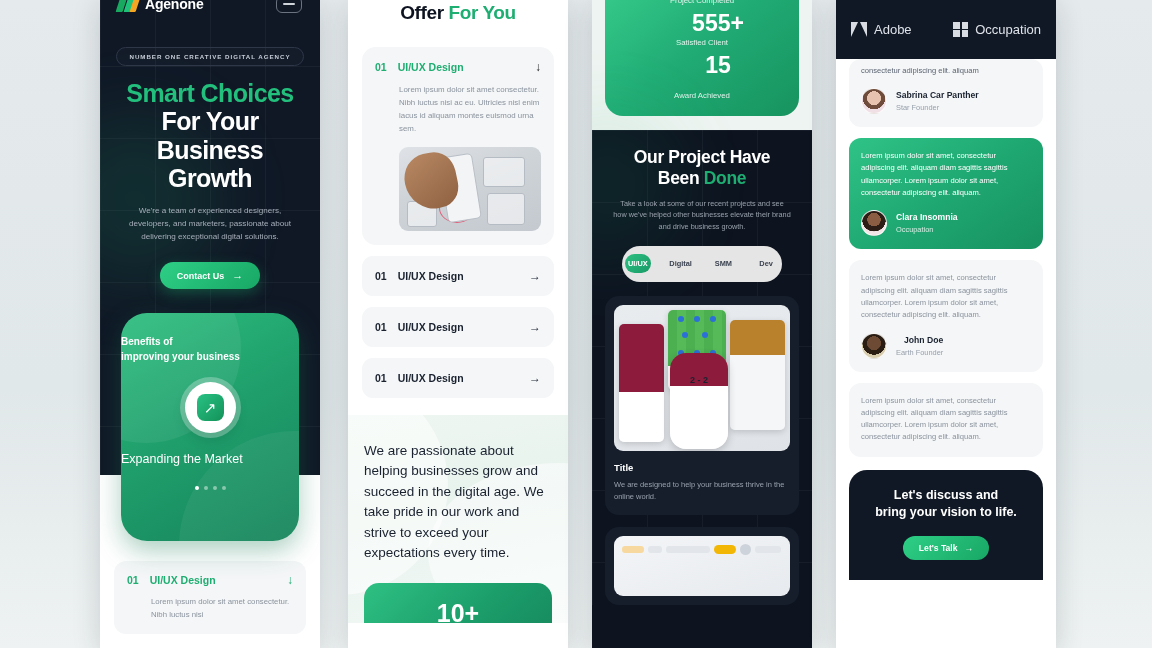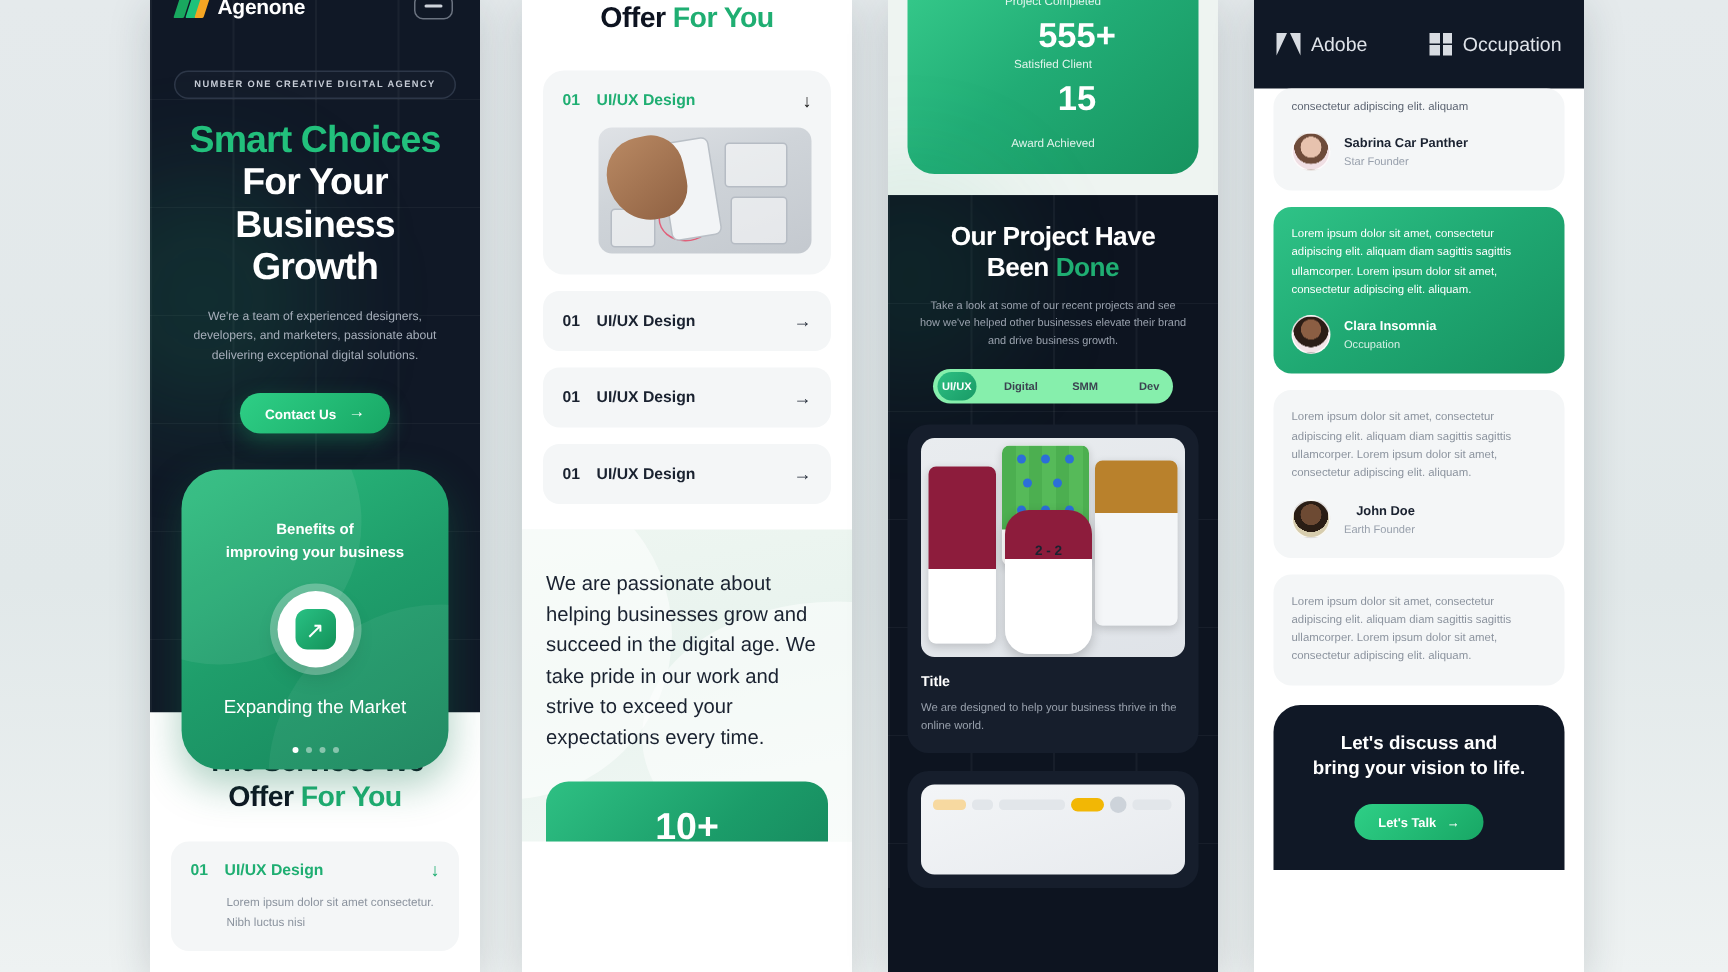--- a/index.html
+++ b/index.html
@@ -95,24 +95,24 @@
     margin: 19px auto 0; width: fit-content;
     background: linear-gradient(135deg,#2ecf86 0%, #18a765 100%);
     color:#fff; border-radius: 999px; padding: 8px 17px;
     font-size: 9px; font-weight: 600; display:flex; align-items:center; gap:8px;
     position: relative; z-index:2; box-shadow: 0 5px 14px rgba(26,170,104,.35);
   }
   .arrow-r { font-size: 11px; line-height: 1; }
 
   .benefit-card {
     position: relative; z-index: 2;
-    margin: 24px auto 0; width: 178px; height: 200px;
+    margin: 24px auto 0; width: 178px; height: 228px;
     border-radius: 26px; overflow: hidden;
     background: linear-gradient(150deg,#2bbd7e 0%, #1f9e6b 48%, #17855c 100%);
-    padding-top: 34px; text-align: center;
+    padding-top: 22px; text-align: left;
     box-shadow: 0 10px 26px rgba(20,120,80,.35);
   }
   .benefit-card::before{
     content:""; position:absolute; width: 190px; height: 190px; border-radius:50%;
     left:-70px; top:-60px; background: rgba(255,255,255,.07);
   }
   .benefit-card::after{
     content:""; position:absolute; width: 230px; height: 230px; border-radius:50%;
     right:-110px; bottom:-120px; background: rgba(255,255,255,.055);
   }
@@ -222,22 +222,22 @@
   }
   .stat-lbl { color: rgba(255,255,255,.86); font-size:7.8px; }
   .stat-num { color:#fff; font-size:23px; font-weight:700; line-height:1.25; margin-top:4px;padding-left:32px;}
   .stat-gap { height: 11px; }
 
   .p3-proj { background:#0d1420; position:relative; padding: 17px 13px 0; }
   .p3-h2 { position:relative; z-index:2; text-align:center; color:#fff; font-size:17.5px; font-weight:700; line-height:1.2; letter-spacing:-.35px;}
   .p3-h2 .accent { color:#1fae72; }
   .p3-sub { position:relative; z-index:2; margin: 9px auto 0; width:178px; text-align:center; color:#99a1ad; font-size:7.3px; line-height:1.62; }
   .tabs {
-    position:relative; z-index:2; margin: 13px auto 0; width: 160px; height:23px;
-    background:#86efac; border-radius: 999px; display:flex; align-items:center; padding: 3px;
+    position:relative; z-index:2; margin: 13px auto 0; width: 160px; height:36px;
+    background:#e5e5e5; border-radius: 999px; display:flex; align-items:center; padding: 3px;
   }
   .tab { flex:1; text-align:center; font-size:7.4px; font-weight:600; color:#3b4250;padding-left:17px; }
   .tab.on {
     background: linear-gradient(135deg,#2ec083,#189a66); color:#fff;
     border-radius: 999px; padding: 5px 0;
   }
   .proj-card {
     position:relative; z-index:2; margin-top: 14px; background:#161e2c;
     border-radius: 14px; padding: 9px 9px 12px;
   }
@@ -394,20 +394,21 @@
           <span>Offer</span>
           <span class="accent">For You</span>
         </div>
 
         <div class="acc-open">
           <div class="acc-head">
             <span class="acc-num">01</span>
             <span class="acc-name">UI/UX Design</span>
             <span class="acc-icn">↓</span>
           </div>
+          <div class="acc-text">Lorem ipsum dolor sit amet consectetur. Nibh luctus nisi ac eu. Ultricies nisl enim lacus id aliquam montes euismod urna sem.</div>
           <div class="acc-img">
             <span class="wire" style="left:8px;top:54px;width:30px;height:26px;"></span>
             <span class="wire" style="left:84px;top:10px;width:42px;height:30px;"></span>
             <span class="wire" style="left:88px;top:46px;width:38px;height:32px;"></span>
             <span class="red" style="left:40px;top:46px;width:36px;height:30px;border-radius:50%;"></span>
             <span class="phoneshape"></span>
             <span class="hand"></span>
           </div>
         </div>
 

